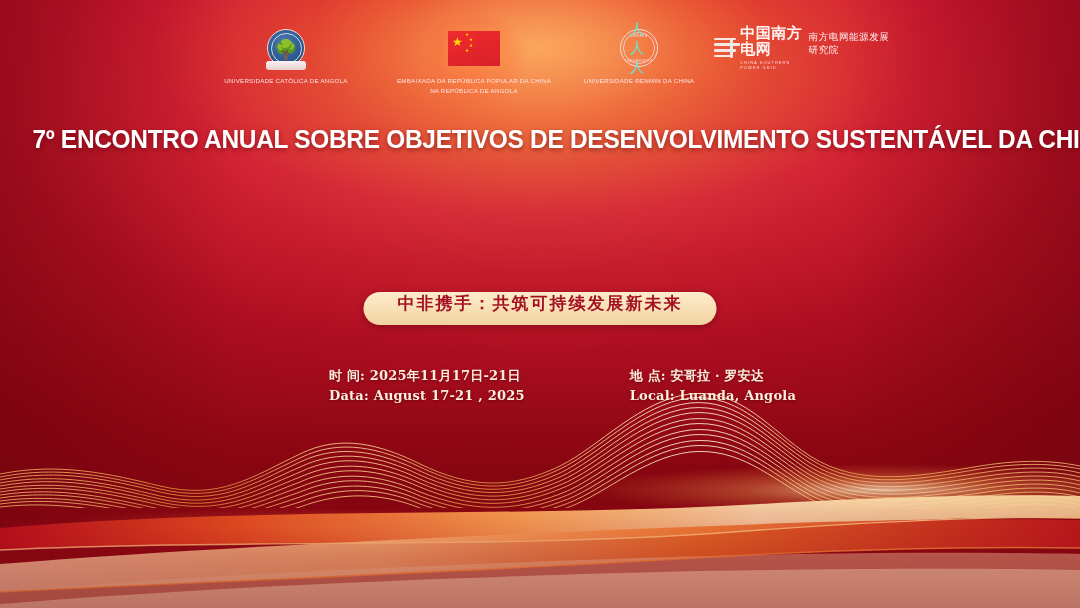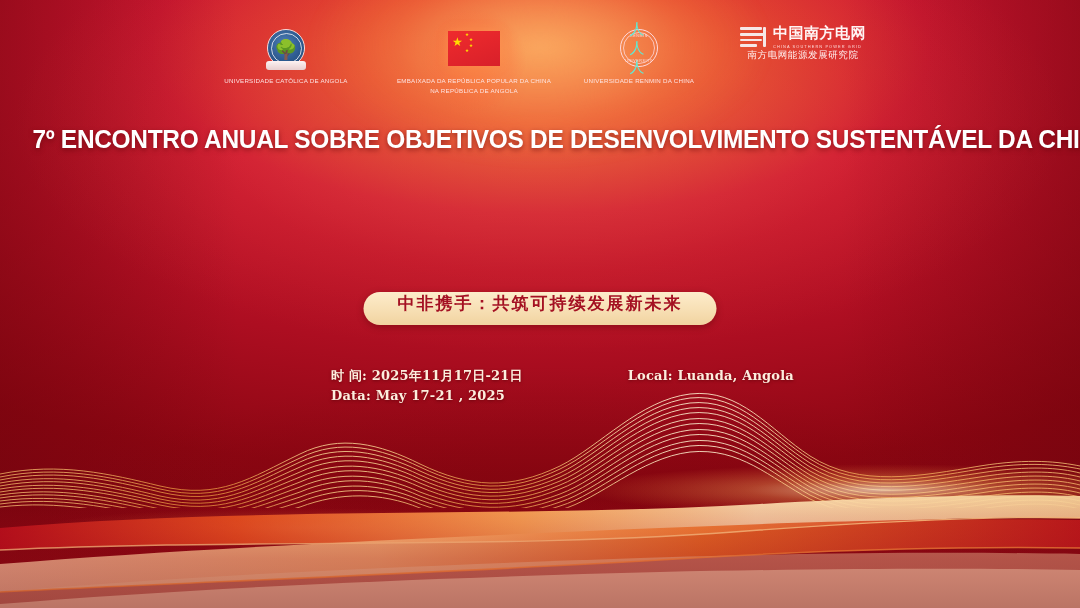--- a/index.html
+++ b/index.html
@@ -145,21 +145,21 @@
   .seal-ren .top-t {
     position: absolute; left: 50%; top: 4.5px; transform: translateX(-50%);
     font-size: 3.6px; color: #ffdfe1; letter-spacing: 0.6px; white-space: nowrap;
   }
   .seal-ren .bot-t {
     position: absolute; left: 50%; bottom: 4.5px; transform: translateX(-50%);
     font-size: 3.6px; color: #ffdfe1; letter-spacing: 0.6px; white-space: nowrap;
   }
 
   
-  .csg { display: flex; flex-direction: column; align-items: center; }
+  .csg { display: flex; flex-direction: row; align-items: flex-start; }
   .csg-top { display: flex; align-items: center; gap: 7px; }
   .csg-mark { position: relative; width: 26px; height: 20px; }
   .csg-mark i {
     position: absolute; left: 0; height: 2.6px;
     background: #f6e7e7; border-radius: 1px; display: block;
   }
   .csg-mark i:nth-child(1) { top: 0px;   width: 22px; }
   .csg-mark i:nth-child(2) { top: 5.6px; width: 26px; }
   .csg-mark i:nth-child(3) { top: 11.2px;width: 22px; }
   .csg-mark i:nth-child(4) { top: 16.8px;width: 17px; }
@@ -167,20 +167,21 @@
     position: absolute; right: 0; top: 0; width: 3.2px; height: 20px;
     background: #f6e7e7; border-radius: 1px;
   }
   .csg-words { display: flex; flex-direction: column; }
   .csg-cn {
     color: #fff4f4; font-size: 15px; letter-spacing: 0.5px; line-height: 1.05;
     font-family: "DejaVu Sans", sans-serif; font-weight: 700;
   }
   .csg-en { color: #ffd9d9; font-size: 3.9px; letter-spacing: 1.1px; margin-top: 2px; }
   .csg-sub {
+    margin-top: 5px;
     color: #fff0f0; font-size: 9.5px; letter-spacing: 0.6px;
     font-family: "DejaVu Sans", sans-serif;
   }
 
   
   .pt-title {
     position: absolute; left: 0; top: 124px; width: 1080px;
     text-align: center;
     color: #ffffff;
     font-size: 26px;
@@ -330,23 +331,24 @@
   <div class="pt-title">7º ENCONTRO ANUAL SOBRE OBJETIVOS DE DESENVOLVIMENTO SUSTENTÁVEL DA CHINA</div>
   <div class="cn-title">第七届中国可持续发展年会</div>
 
   <div class="pill">
     <span>中非携手：共筑可持续发展新未来</span>
   </div>
 
   <div class="info">
     <div class="info-col">
       <div class="info-line">时 间: 2025年11月17日-21日</div>
-      <div class="info-line">Data: May 17-21 , 2025</div>
+      <div class="info-line">Data: August 17-21 , 2025</div>
     </div>
     <div class="info-col">
+      <div class="info-line">地 点: 安哥拉 · 罗安达</div>
       <div class="info-line">Local: Luanda, Angola</div>
     </div>
   </div>
 
   <div class="art">
     <svg viewBox="0 0 1080 230" preserveAspectRatio="none" xmlns="http://www.w3.org/2000/svg">
       <defs>
         <linearGradient id="gLine" x1="0" y1="0" x2="0" y2="1">
           <stop offset="0%" stop-color="#fff1cf"></stop>
           <stop offset="55%" stop-color="#f6cf8d"></stop>

